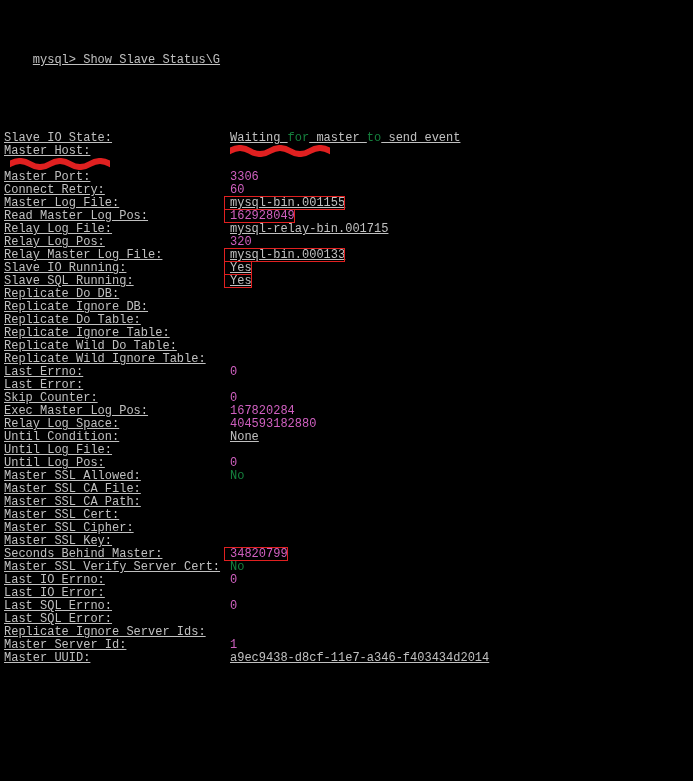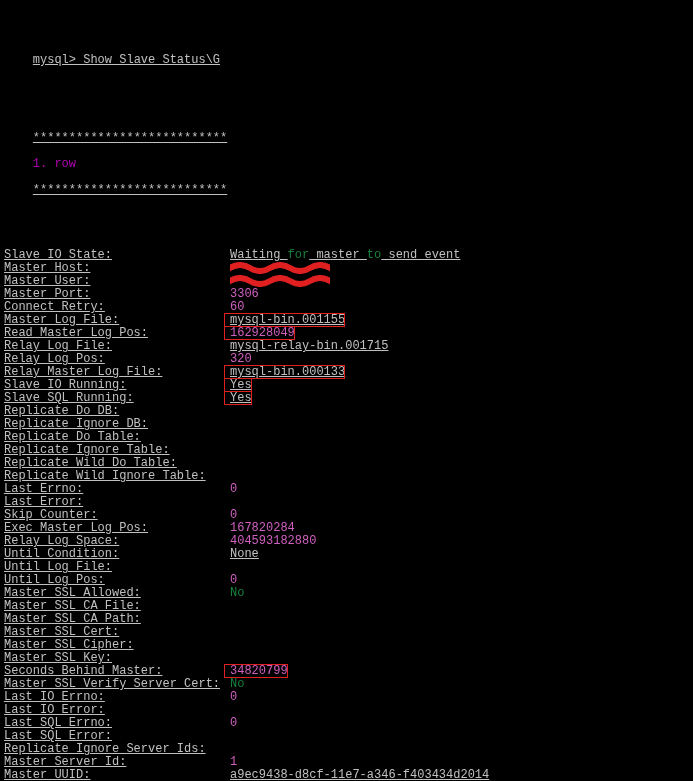--- a/index.html
+++ b/index.html
@@ -53,29 +53,22 @@
 </style>
 </head>
 <body>
 
 <div class="terminal">
 
   <div class="row-container">
     <span class="gray">mysql&gt; Show Slave Status\G</span>
   </div>
 
-  <div class="row-container">
-    <span class="gray">***************************</span>
-    <span> </span>
-    <span class="hl-row">1. row</span>
-    <span> </span>
-    <span class="gray">***************************</span>
-  </div>
 
   <div id="lines"><div class="kv-line"><span class="label-part gray">Slave_IO_State:</span><span class="value-part"><span class="gray">Waiting </span><span class="cyan">for</span><span class="gray"> master </span><span class="cyan">to</span><span class="gray"> send event</span></span></div><div class="kv-line"><span class="label-part gray">Master_Host:</span><span class="value-part"><span class="redact"><svg width="100" height="12">
               <path d="M0 6 Q10 0 20 6 T40 6 T60 6 T80 6 T100 6" stroke="#e02020" stroke-width="6" fill="none" stroke-linecap="round"></path>
-            </svg></span></span></div><div class="kv-line"><span class="label-part gray">Master_User:</span><span class="value-part"><span class="redact"><svg width="100" height="12">
+            </svg></span></span></div><div class="kv-line"><span class="value-part"><span class="redact"><svg width="100" height="12">
               <path d="M0 6 Q10 0 20 6 T40 6 T60 6 T80 6 T100 6" stroke="#e02020" stroke-width="6" fill="none" stroke-linecap="round"></path>
             </svg></span></span></div><div class="kv-line"><span class="label-part gray">Master_Port:</span><span class="value-part"><span class="pink">3306</span></span></div><div class="kv-line"><span class="label-part gray">Connect_Retry:</span><span class="value-part"><span class="pink">60</span></span></div><div class="kv-line"><span class="label-part gray">Master_Log_File:</span><span class="value-part redbox"><span class="gray">mysql-bin.001155</span></span></div><div class="kv-line"><span class="label-part gray">Read_Master_Log_Pos:</span><span class="value-part redbox"><span class="pink">162928049</span></span></div><div class="kv-line"><span class="label-part gray">Relay_Log_File:</span><span class="value-part"><span class="gray">mysql-relay-bin.001715</span></span></div><div class="kv-line"><span class="label-part gray">Relay_Log_Pos:</span><span class="value-part"><span class="pink">320</span></span></div><div class="kv-line"><span class="label-part gray">Relay_Master_Log_File:</span><span class="value-part redbox"><span class="gray">mysql-bin.000133</span></span></div><div class="kv-line"><span class="label-part gray">Slave_IO_Running:</span><span class="value-part redbox"><span class="gray">Yes</span></span></div><div class="kv-line"><span class="label-part gray">Slave_SQL_Running:</span><span class="value-part redbox"><span class="gray">Yes</span></span></div><div class="kv-line"><span class="label-part gray">Replicate_Do_DB:</span><span class="value-part"></span></div><div class="kv-line"><span class="label-part gray">Replicate_Ignore_DB:</span><span class="value-part"></span></div><div class="kv-line"><span class="label-part gray">Replicate_Do_Table:</span><span class="value-part"></span></div><div class="kv-line"><span class="label-part gray">Replicate_Ignore_Table:</span><span class="value-part"></span></div><div class="kv-line"><span class="label-part gray">Replicate_Wild_Do_Table:</span><span class="value-part"></span></div><div class="kv-line"><span class="label-part gray">Replicate_Wild_Ignore_Table:</span><span class="value-part"></span></div><div class="kv-line"><span class="label-part gray">Last_Errno:</span><span class="value-part"><span class="pink">0</span></span></div><div class="kv-line"><span class="label-part gray">Last_Error:</span><span class="value-part"></span></div><div class="kv-line"><span class="label-part gray">Skip_Counter:</span><span class="value-part"><span class="pink">0</span></span></div><div class="kv-line"><span class="label-part gray">Exec_Master_Log_Pos:</span><span class="value-part"><span class="pink">167820284</span></span></div><div class="kv-line"><span class="label-part gray">Relay_Log_Space:</span><span class="value-part"><span class="pink">404593182880</span></span></div><div class="kv-line"><span class="label-part gray">Until_Condition:</span><span class="value-part"><span class="gray">None</span></span></div><div class="kv-line"><span class="label-part gray">Until_Log_File:</span><span class="value-part"></span></div><div class="kv-line"><span class="label-part gray">Until_Log_Pos:</span><span class="value-part"><span class="pink">0</span></span></div><div class="kv-line"><span class="label-part gray">Master_SSL_Allowed:</span><span class="value-part"><span class="cyan">No</span></span></div><div class="kv-line"><span class="label-part gray">Master_SSL_CA_File:</span><span class="value-part"></span></div><div class="kv-line"><span class="label-part gray">Master_SSL_CA_Path:</span><span class="value-part"></span></div><div class="kv-line"><span class="label-part gray">Master_SSL_Cert:</span><span class="value-part"></span></div><div class="kv-line"><span class="label-part gray">Master_SSL_Cipher:</span><span class="value-part"></span></div><div class="kv-line"><span class="label-part gray">Master_SSL_Key:</span><span class="value-part"></span></div><div class="kv-line"><span class="label-part gray">Seconds_Behind_Master:</span><span class="value-part redbox"><span class="pink">34820799</span></span></div><div class="kv-line"><span class="label-part gray">Master_SSL_Verify_Server_Cert:</span><span class="value-part"><span class="cyan">No</span></span></div><div class="kv-line"><span class="label-part gray">Last_IO_Errno:</span><span class="value-part"><span class="pink">0</span></span></div><div class="kv-line"><span class="label-part gray">Last_IO_Error:</span><span class="value-part"></span></div><div class="kv-line"><span class="label-part gray">Last_SQL_Errno:</span><span class="value-part"><span class="pink">0</span></span></div><div class="kv-line"><span class="label-part gray">Last_SQL_Error:</span><span class="value-part"></span></div><div class="kv-line"><span class="label-part gray">Replicate_Ignore_Server_Ids:</span><span class="value-part"></span></div><div class="kv-line"><span class="label-part gray">Master_Server_Id:</span><span class="value-part"><span class="pink">1</span></span></div><div class="kv-line"><span class="label-part gray">Master_UUID:</span><span class="value-part"><span class="gray">a9ec9438-d8cf-11e7-a346-f403434d2014</span></span></div></div>
 
   
 
 </div>
 
 </body></html>

